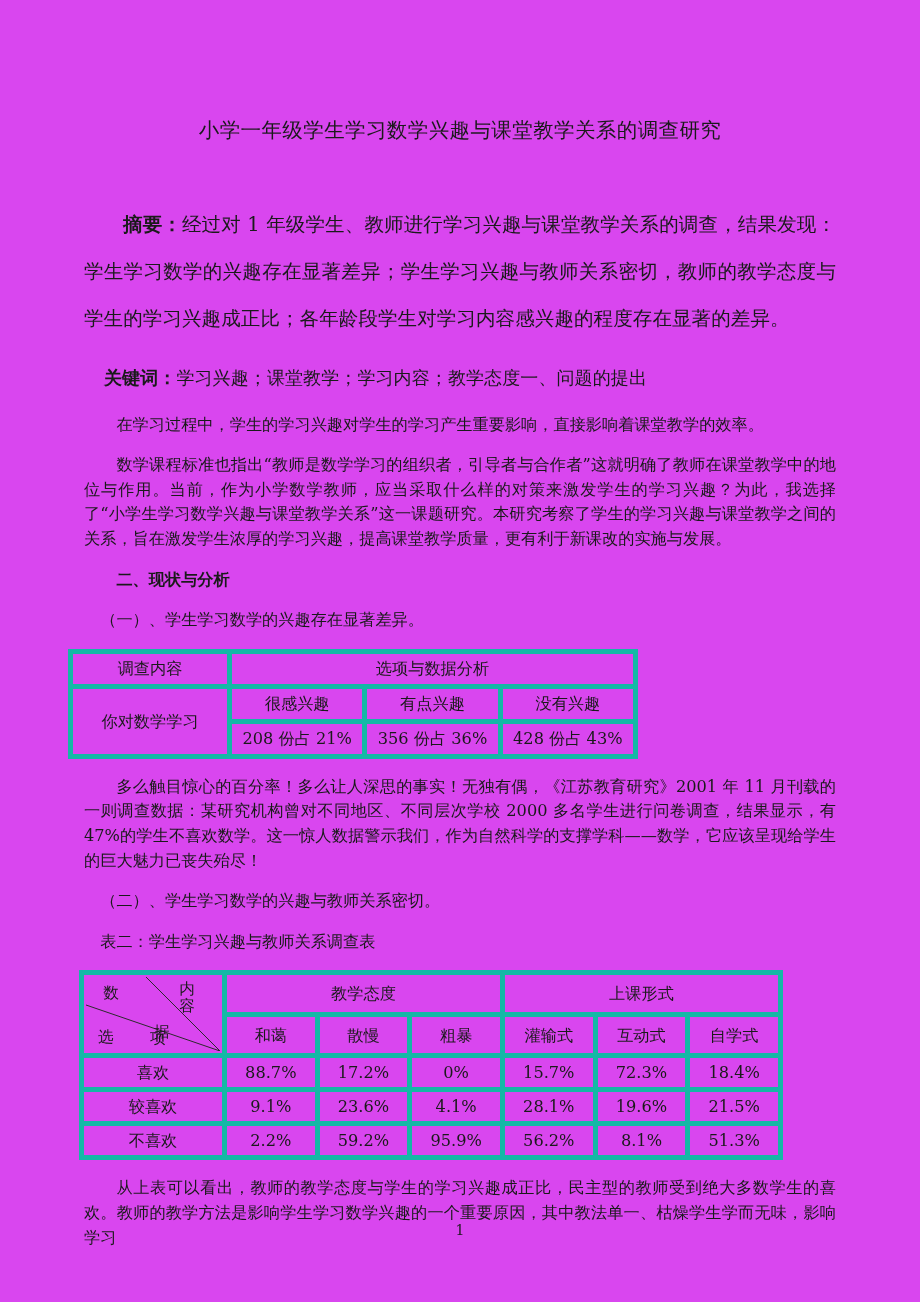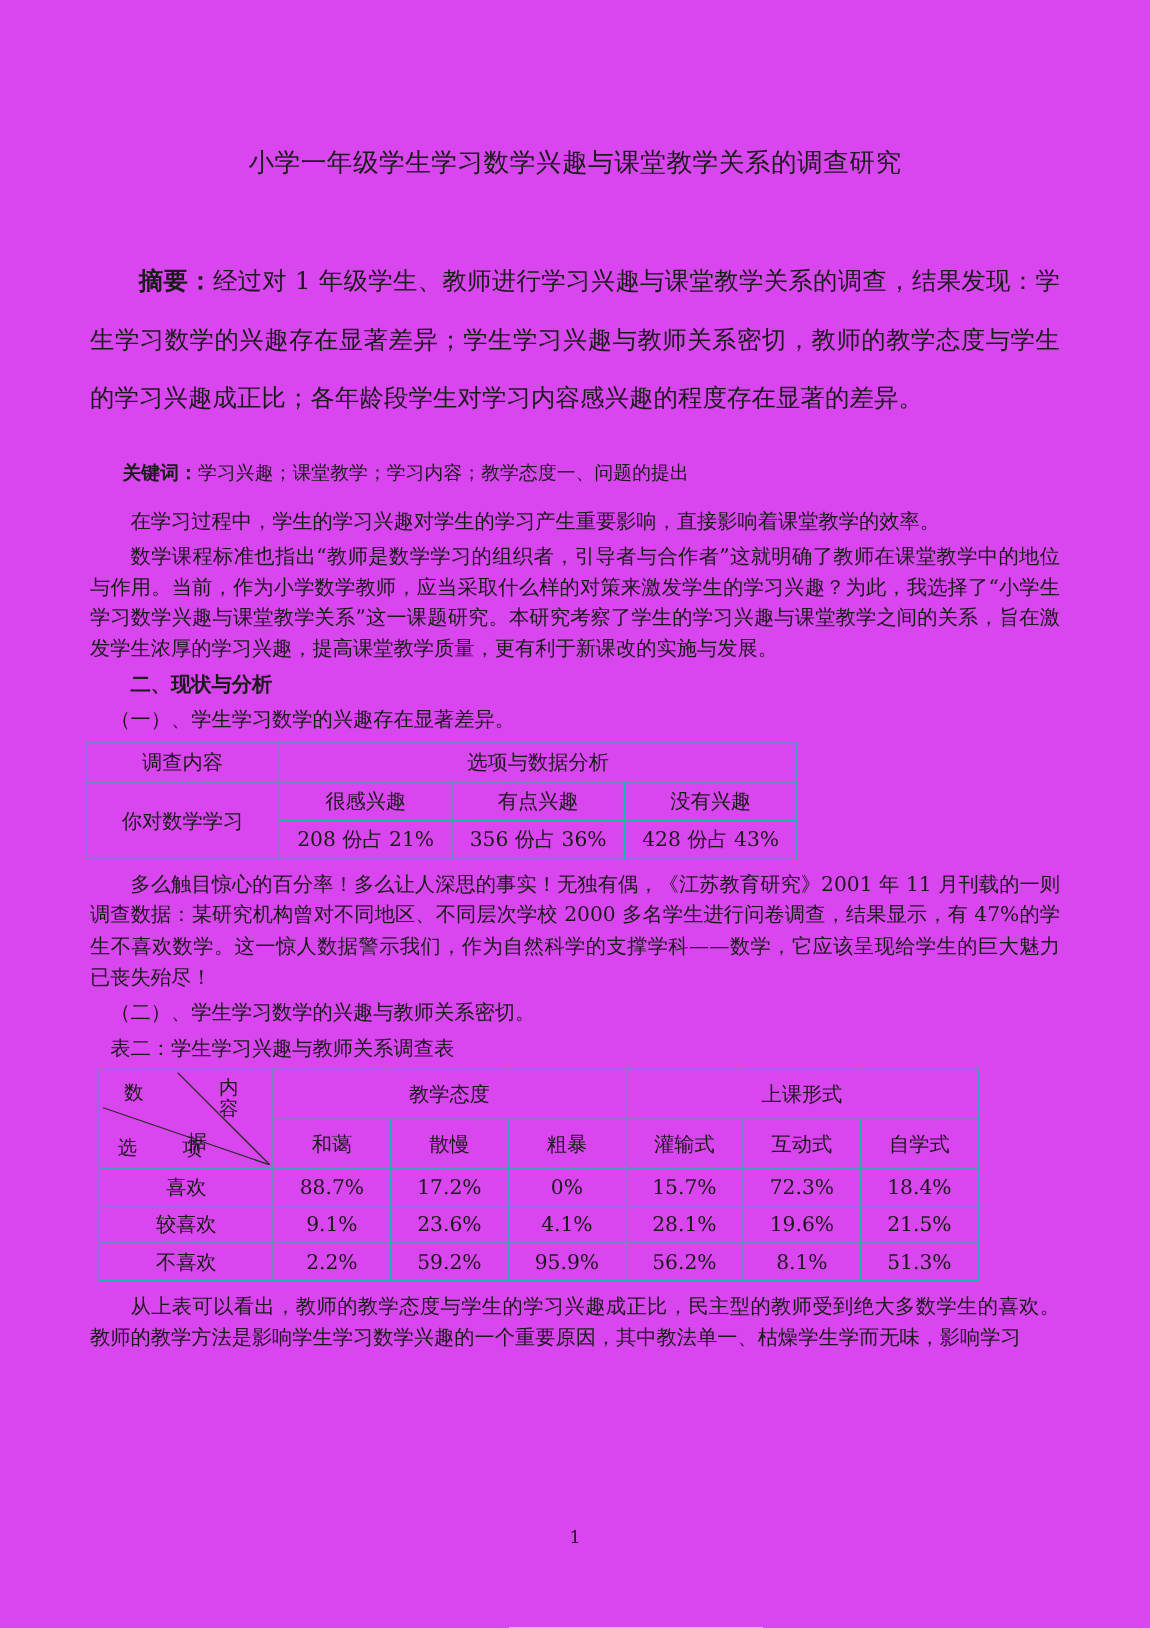--- a/index.html
+++ b/index.html
@@ -45,53 +45,53 @@
     text-justify: inter-ideograph;
     letter-spacing: 0.1px;
   }
   .abstract-block .lead {
     font-weight: bold;
   }
   .indent2 { text-indent: 2em; }
 
   .keywords-block {
     margin-top: 17px;
-    font-size: 15px;
+    font-size: 18px;
     line-height: 38px;
     text-indent: 2em;
     letter-spacing: 0.1px;
   }
   .keywords-block .lead { font-weight: bold; }
 
   
   .body-text {
     margin-top: 8px;
     font-size: 16.2px;
     line-height: 24.6px;
     text-align: justify;
     text-justify: inter-ideograph;
   }
   .body-text p {
-    margin: 4px;
+    margin: 16px;
     text-indent: 2em;
   }
   .body-text p.indent1 { text-indent: 1em; }
   .sec-head {
     font-weight: bold;
     text-indent: 1em;
   }
 
   
   table.doc-table {
     border-collapse: collapse;
     font-size: 16.2px;
     table-layout: fixed;
   }
   table.doc-table td {
-    border: 1px solid #14b8a6;
+    border: 5px solid #14b8a6;
     text-align: center;
     vertical-align: middle;
     padding: 2px 2px;
     line-height: 21px;
   }
 
   
   .table-one-wrap { margin-top: 5px; }
   table.table-one { width: 570px; }
   table.table-one td { height: 26px; }
@@ -176,21 +176,21 @@
 </style>
 </head>
 <body>
 
 <div class="page">
   <div class="content">
 
     <div class="doc-title">小学一年级学生学习数学兴趣与课堂教学关系的调查研究</div>
 
     <div class="abstract-block">
-      <p class="indent2" style="margin:4px;">
+      <p class="indent2" style="margin:16px;">
         <span class="lead">摘要：</span><span>经过对 1 年级学生、教师进行学习兴趣与课堂教学关系的调查，结果发现：学生学习数学的兴趣存在显著差异；学生学习兴趣与教师关系密切，教师的教学态度与学生的学习兴趣成正比；各年龄段学生对学习内容感兴趣的程度存在显著的差异。</span>
       </p>
     </div>
 
     <div class="keywords-block">
       <span class="lead">关键词：</span><span>学习兴趣；课堂教学；学习内容；教学态度一、问题的提出</span>
     </div>
 
     <div class="body-text">
       <p>在学习过程中，学生的学习兴趣对学生的学习产生重要影响，直接影响着课堂教学的效率。</p>

